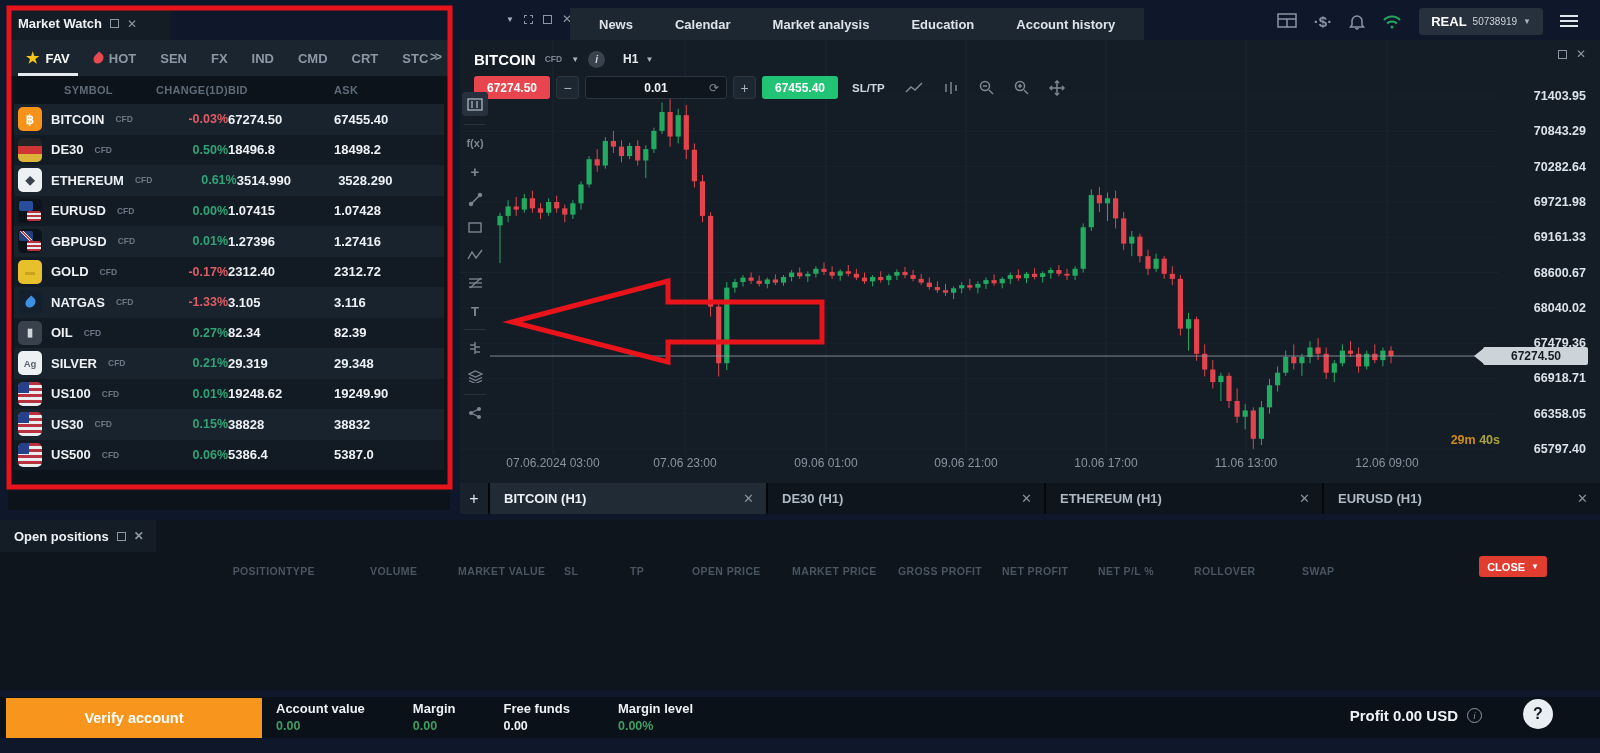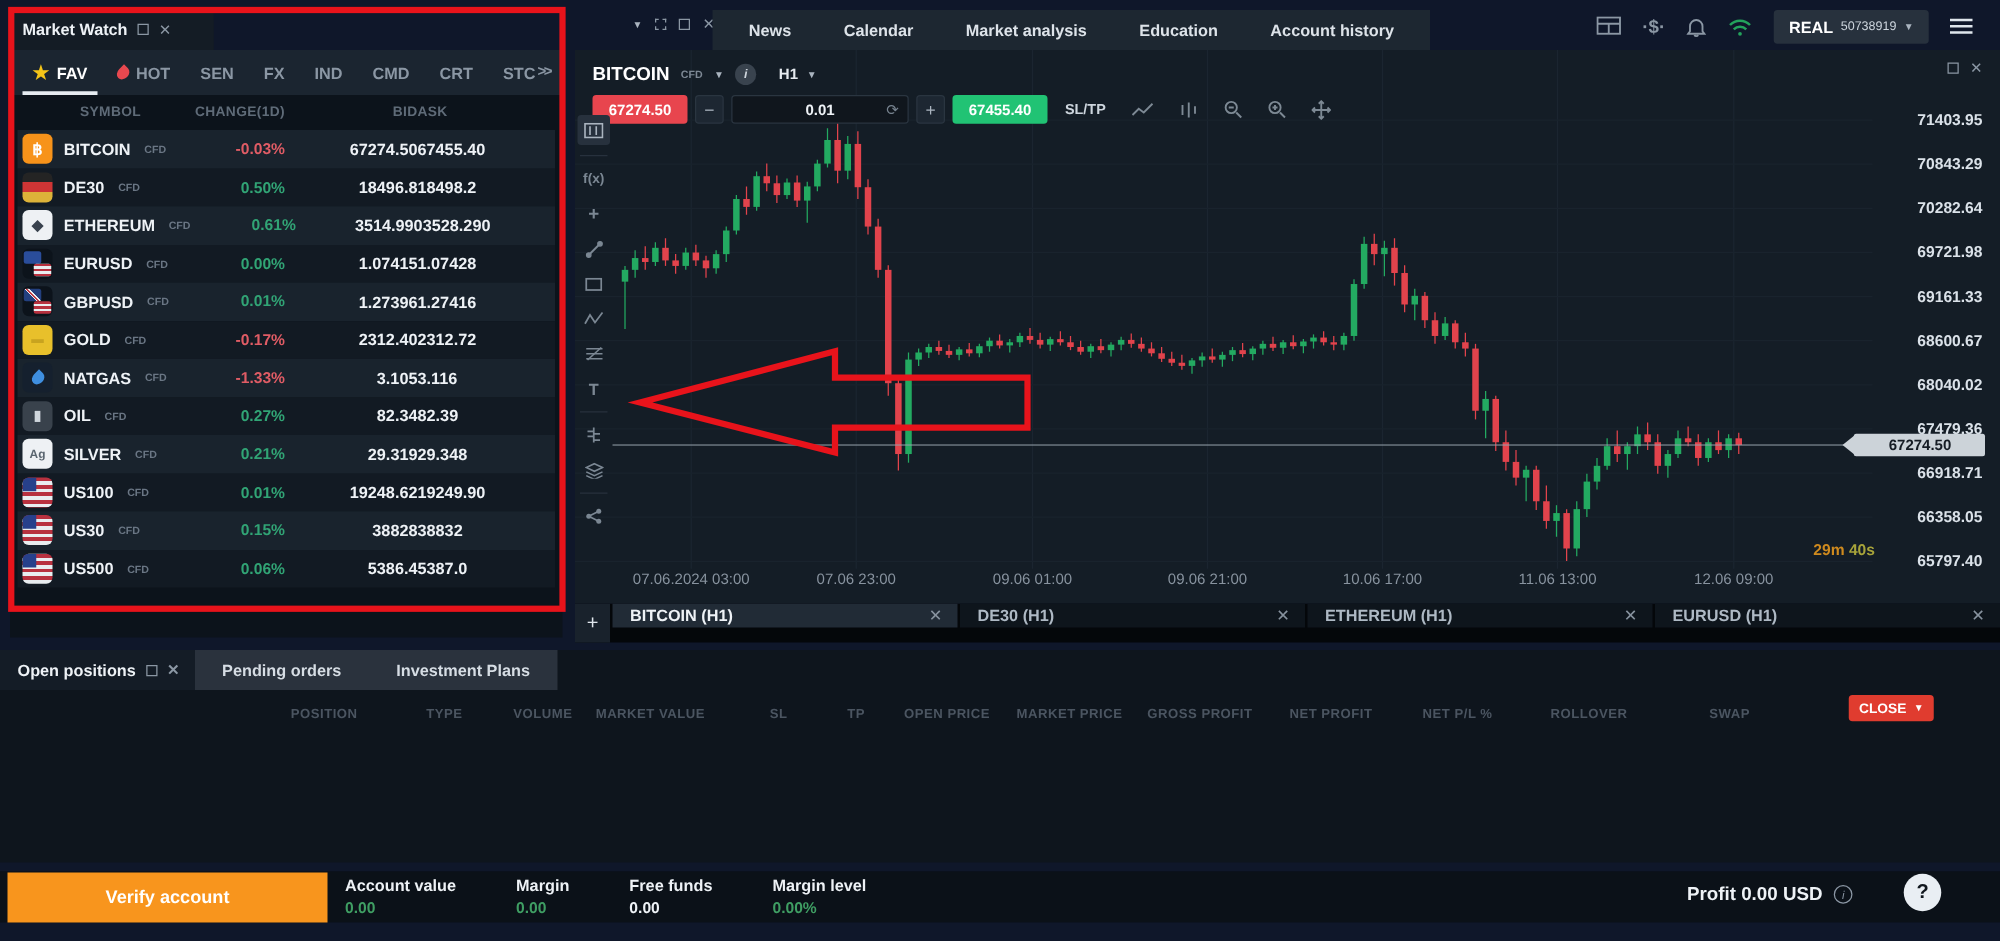--- a/index.html
+++ b/index.html
@@ -35,21 +35,21 @@
   #mw-search{flex:1;height:26px;background:#242e38;border:none;border-radius:2px;color:#c6ced6;font-size:12.5px;padding:0 30px 0 10px;outline:none;font-family:"Liberation Sans",sans-serif}
   #mw-search::placeholder{color:#6b7684}
   #search-mag{position:relative;margin-left:-28px;width:16px;height:16px;cursor:pointer}
   #search-mag .lens{position:absolute;left:2px;top:2px;width:8px;height:8px;border:1.5px solid #8b97a4;border-radius:50%}
   #search-mag .tail{position:absolute;left:11px;top:11px;width:5px;height:1.5px;background:#8b97a4;transform:rotate(45deg)}
   #grid-icon{width:17px;height:14px;display:grid;grid-template-columns:6px 9px;grid-auto-rows:3.5px;gap:1.5px;cursor:pointer;margin-right:4px}
   #grid-icon div{background:#7d99b5}
   #mw-header{display:flex;align-items:center;height:28px;padding:0 19px 0 14px;font-size:11px;color:#5f6b78;font-weight:bold;letter-spacing:.3px}
   .col-sym{flex:1;padding-left:42px}
   .col-change{width:88px;text-align:right}
-  .col-bid{width:106px;text-align:right}
+  .col-bid{width:106px;}
   .col-ask{width:97px;text-align:left}
   .mw-row{display:flex;align-items:center;height:30.5px;margin:0 6px;padding:0 13px 0 4px;cursor:pointer}
   .mw-row.light{background:#19232d}
   .mw-row.dark{background:#121a23}
   .sym-wrap{flex:1;display:flex;align-items:center;gap:9px}
   .sym-ic{width:24px;height:24px;border-radius:5px;display:flex;align-items:center;justify-content:center;font-weight:bold;position:relative;overflow:hidden;flex:0 0 24px}
   .sym-name{font-size:13px;font-weight:bold;color:#eef2f6}
   .sym-cfd{font-size:8.5px;font-weight:bold;color:#6a7684;margin-left:2px}
   .chg{font-size:12.5px;font-weight:bold}
   .chg.up{color:#31a475}.chg.down{color:#e05c65}
@@ -94,33 +94,33 @@
   .tb-ic{margin-left:14px;cursor:pointer;display:flex;align-items:center}
   
   #draw-tools{left:0;top:52px;width:30px;display:flex;flex-direction:column;align-items:center;gap:8px}
   .tool{width:26px;height:20px;display:flex;align-items:center;justify-content:center;color:#7b8793;font-size:11px;font-weight:bold;cursor:pointer}
   .tool.active{background:#27313d;border-radius:3px;height:24px}
   .tsep{width:22px;height:1px;background:#27313d}
   #chart-win-ic{right:14px;top:8px;display:flex;gap:9px;align-items:center}
   
   #chart-tabs{left:460px;top:483px;width:1140px;height:31px;display:flex;background:#04070a;gap:2px}
   #plus-tab{width:28px;height:31px;background:#19222c;color:#dfe6ec;display:flex;align-items:center;justify-content:center;font-size:16px;cursor:pointer}
-  .ctab{flex:1;height:19px;background:#0e151c;display:flex;align-items:center;justify-content:space-between;padding:0 12px 0 14px;cursor:pointer}
+  .ctab{flex:1;height:31px;background:#0e151c;display:flex;align-items:center;justify-content:space-between;padding:0 12px 0 14px;cursor:pointer}
   .ctab.active{background:#212b36}
   .ctab .lbl{font-size:13px;font-weight:bold;color:#aeb9c4}
   .ctab.active .lbl{color:#eef2f6}
   .ctab .x{color:#87929e;font-size:13px}
   
   #positions{left:0;top:520px;width:1600px;height:170px;background:#0e151d}
   #pos-tabs{height:32px;display:flex;align-items:stretch}
   #pos-tab-open{background:#141c26;display:flex;align-items:center;gap:8px;padding:0 12px 0 14px;font-size:13px;font-weight:bold;color:#eef2f6;cursor:pointer}
   #pos-tab-group{background:#2a323d;display:flex;align-items:stretch}
   .pos-tab{display:flex;align-items:center;padding:0 22px;font-size:13px;font-weight:bold;color:#d6dde4;cursor:pointer}
   #pos-cols{height:30px;display:flex;align-items:center;margin-top:4px}
-  .pcol{font-size:10.5px;font-weight:bold;color:#4b5561;letter-spacing:.4px;text-align:right}
+  .pcol{font-size:10.5px;font-weight:bold;color:#4b5561;letter-spacing:.4px;text-align:left}
   .pcol.first{text-align:right;padding-left:36px}
   #close-btn{position:absolute;right:53px;top:36px;background:#e03c2f;border-radius:3px;height:21px;display:flex;align-items:center;gap:6px;padding:0 8px;font-size:11px;font-weight:bold;color:#fff;cursor:pointer}
   
   #statusbar{left:0;top:697px;width:1600px;height:41px;background:#0b1118}
   #verify-btn{position:absolute;left:6px;top:1px;width:256px;height:40px;background:#f8951d;display:flex;align-items:center;justify-content:center;font-size:14.5px;font-weight:bold;color:#fff;cursor:pointer}
   #metrics{position:absolute;left:276px;top:4px;display:flex;gap:48px}
   .m-label{font-size:13px;font-weight:bold;color:#eef2f6}
   .m-value{font-size:12.5px;font-weight:bold;margin-top:3px}
   .m-value.green{color:#3f9e63}.m-value.white{color:#eef2f6}
   #profit{position:absolute;right:118px;top:10px;display:flex;align-items:center;gap:9px}
@@ -758,24 +758,20 @@
       </div>
     </div>
 
   <section class="abs" id="positions">
     <div id="pos-tabs">
       <div id="pos-tab-open">
         <span>Open positions</span>
         <span class="sqicon"></span>
         <span class="wicon">✕</span>
       </div>
-      <div id="pos-tab-group">
-        <div class="pos-tab">Pending orders</div>
-        <div class="pos-tab">Investment Plans</div>
-      </div>
     </div>
     <div id="pos-cols">
         <span class="pcol first" style="width: 286px;">POSITION</span>
         <span class="pcol" style="width: 84px;">TYPE</span>
         <span class="pcol" style="width: 88px;">VOLUME</span>
         <span class="pcol" style="width: 106px;">MARKET VALUE</span>
         <span class="pcol" style="width: 66px;">SL</span>
         <span class="pcol" style="width: 62px;">TP</span>
         <span class="pcol" style="width: 100px;">OPEN PRICE</span>
         <span class="pcol" style="width: 106px;">MARKET PRICE</span>

